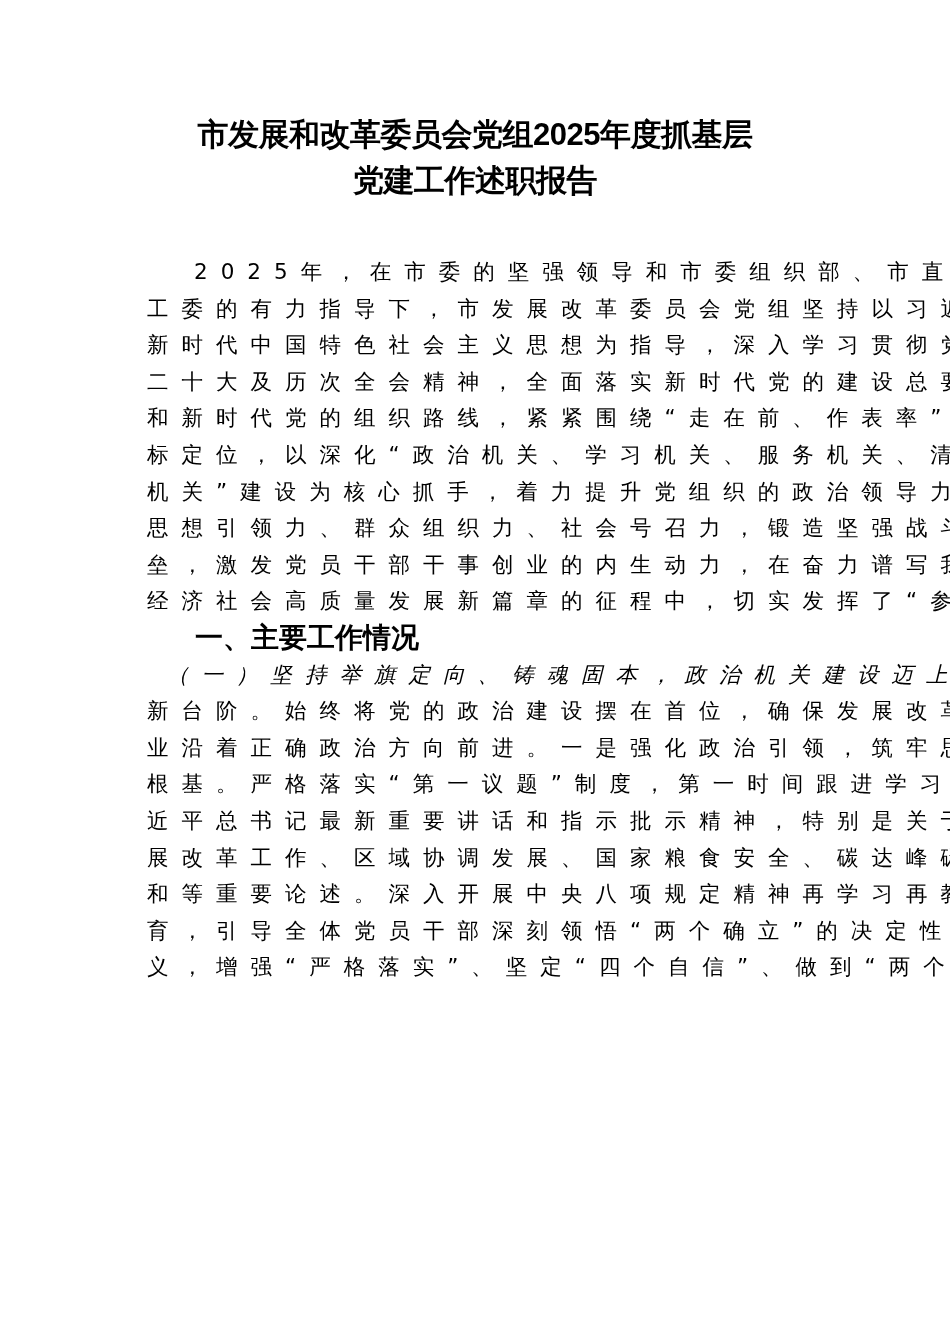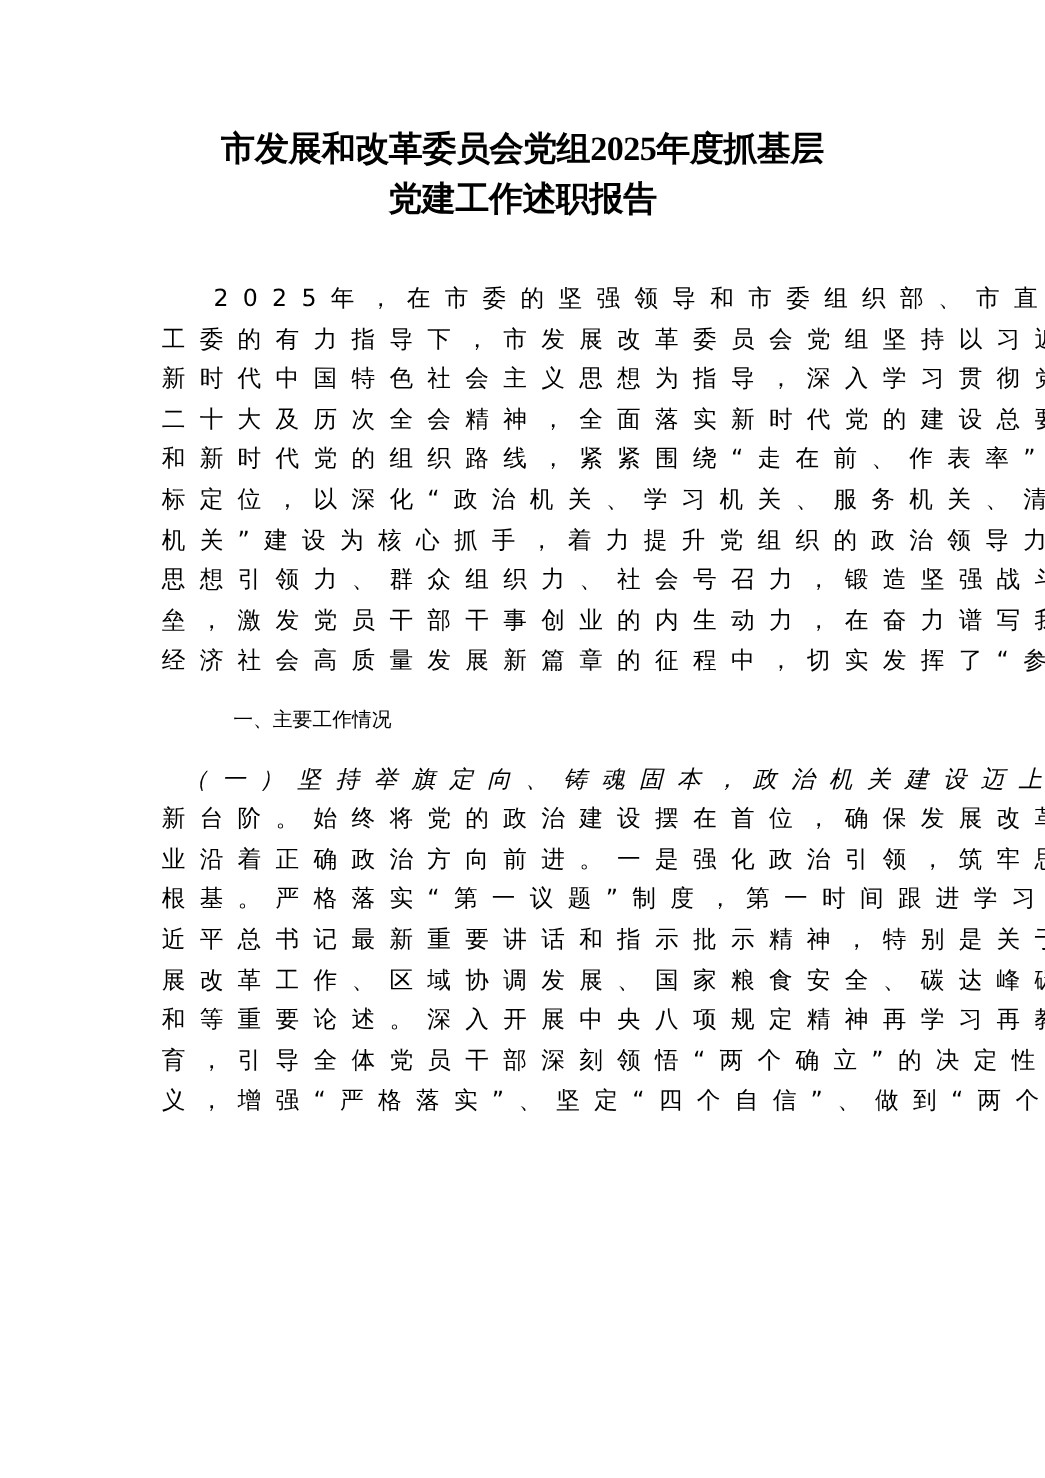--- a/index.html
+++ b/index.html
@@ -21,45 +21,45 @@
       width: 950px;
       height: 1344px;
       background: #ffffff;
     }
     .title {
       position: absolute;
       left: 140px;
       top: 112px;
       width: 670px;
       text-align: center;
-      font-family: Liberation Serif, serif;
+      font-family: Liberation Sans, sans-serif;
       font-weight: bold;
       font-size: 31px;
       line-height: 46px;
       letter-spacing: -0.5px;
       margin: 0;
     }
     .title .line { display: block; white-space: nowrap; }
     .body-text {
       position: absolute;
       left: 147px;
       top: 254px;
       width: 660px;
       font-family: "DejaVu Sans", "Liberation Sans", sans-serif;
       font-size: 21.5px;
       line-height: 36.6px;
       letter-spacing: 13px;
       margin: 0;
     }
     .heading {
-      margin: 17px;
+      margin: 0;
       font-family: "DejaVu Sans", "Liberation Sans", sans-serif;
-      font-weight: normal;
+      font-weight: bold;
       letter-spacing: 0px;
-      font-size: 18px;
+      font-size: 28px;
       padding-left: 48px;
     }
     .line-row {
       display: block;
       white-space: nowrap;
       height: 36.6px;
     }
   </style>
 </head>
 <body>

